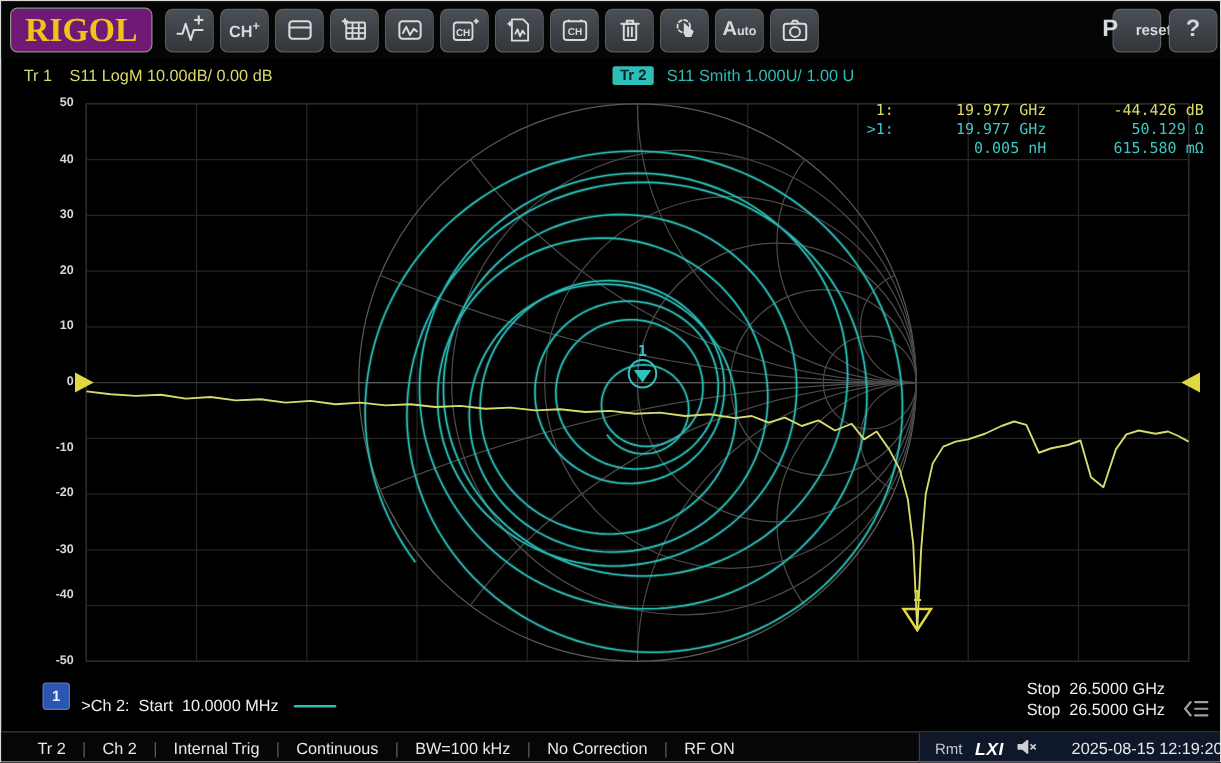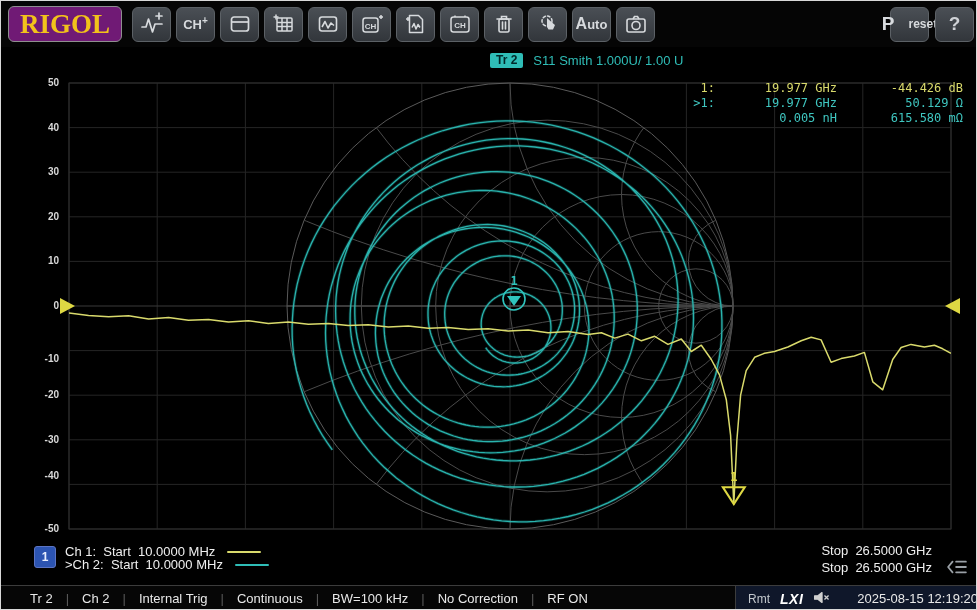--- a/index.html
+++ b/index.html
@@ -14,21 +14,21 @@
         display:flex;align-items:center;justify-content:center;
         font-family:"Liberation Serif","DejaVu Serif",serif;font-weight:bold;font-size:27px;color:#f2c21b;letter-spacing:0px;}
   #toolbar-buttons{display:flex;gap:5px;margin-left:10px;}
   .tbtn{width:37px;height:33px;border-radius:6px;border:1px solid #5c6166;
         background:linear-gradient(#4a4f55,#32363b);display:flex;align-items:center;justify-content:center;
         color:#d7dadd;position:relative;}
   .tbtn svg{display:block;}
   .tbtn .txt{font-size:13px;font-weight:bold;color:#d7dadd;line-height:1;}
   .tbtn .sup{font-size:10px;font-weight:bold;vertical-align:super;line-height:1;}
   .tbtn .bigA{font-size:16px;font-weight:bold;}
-  .tbtn .small{font-size:13px;font-weight:bold;}
+  .tbtn .small{font-size:10px;font-weight:bold;}
   #toolbar-right{margin-left:auto;display:flex;gap:6px;margin-right:4px;}
   #preset-button .bigP{font-size:19px;font-weight:bold;}
   #preset-button .stack{display:flex;flex-direction:row;font-size:12px;font-weight:bold;line-height:1.05;margin-left:14px;}
   #help-button{font-size:19px;font-weight:bold;color:#cfd2d6;}
   
   #trace-headers{position:absolute;left:0;top:50px;width:977px;height:20px;font-size:13px;}
   #trace1-header{position:absolute;left:18px;top:2px;color:#d9da6c;white-space:pre;}
   #trace1-header .tid{margin-right:14px;}
   #trace2-header{position:absolute;left:489px;top:2px;color:#2fbdb7;white-space:pre;display:flex;align-items:center;}
   #trace2-header .badge{background:#2fbdb7;color:#00282a;font-weight:bold;padding:0px 6px 1px 6px;border-radius:2px;margin-right:10px;font-size:12px;}
@@ -239,20 +239,21 @@
             <span>set</span>
           </span>
       </div>
       <div class="tbtn" id="help-button">
         <span>?</span>
       </div>
     </div>
   </div>
 
   <div id="trace-headers">
+    <div id="trace1-header"><span class="tid">Tr 1</span><span>S11 LogM 10.00dB/ 0.00 dB</span></div>
     <div id="trace2-header"><span class="badge">Tr 2</span><span>S11 Smith 1.000U/ 1.00 U</span></div>
   </div>
 
   <div id="y-axis">
       <div class="ytick" style="top: 74px;">50</div>
       <div class="ytick" style="top: 118.6px;">40</div>
       <div class="ytick" style="top: 163.2px;">30</div>
       <div class="ytick" style="top: 207.8px;">20</div>
       <div class="ytick" style="top: 252.4px;">10</div>
       <div class="ytick" style="top: 297px;">0</div>
@@ -278,21 +279,20 @@
   <div id="channel-info">
     <div id="win-badge">1</div>
     <div id="collapse-icon">
       <svg width="22" height="16" viewBox="0 0 24 18">
           <g fill="none" stroke="currentColor" stroke-width="2" stroke-linecap="round" stroke-linejoin="round">
             <path d="M11 3 h11 M11 9 h11 M11 15 h11"></path>
             <path d="M7 3 L2 9 L7 15"></path>
           </g>
         </svg>
     </div>
-  <div class="chrow" style="top: 4px;"><span>Ch 1:  Start  10.0000 MHz</span><span class="swatch" style="background: rgb(217, 218, 108);"></span></div>
       <div class="stoprow" style="top: 4px;">Stop  26.5000 GHz</div>
       <div class="chrow" style="top: 17px;"><span>&gt;Ch 2:  Start  10.0000 MHz</span><span class="swatch" style="background: rgb(47, 189, 183);"></span></div>
       <div class="stoprow" style="top: 21px;">Stop  26.5000 GHz</div>
     </div>
 
   <div id="status-bar">
     <div id="status-items">
         <span class="sitem">Tr 2</span>
         <span class="sdiv">|</span>
         <span class="sitem">Ch 2</span>

